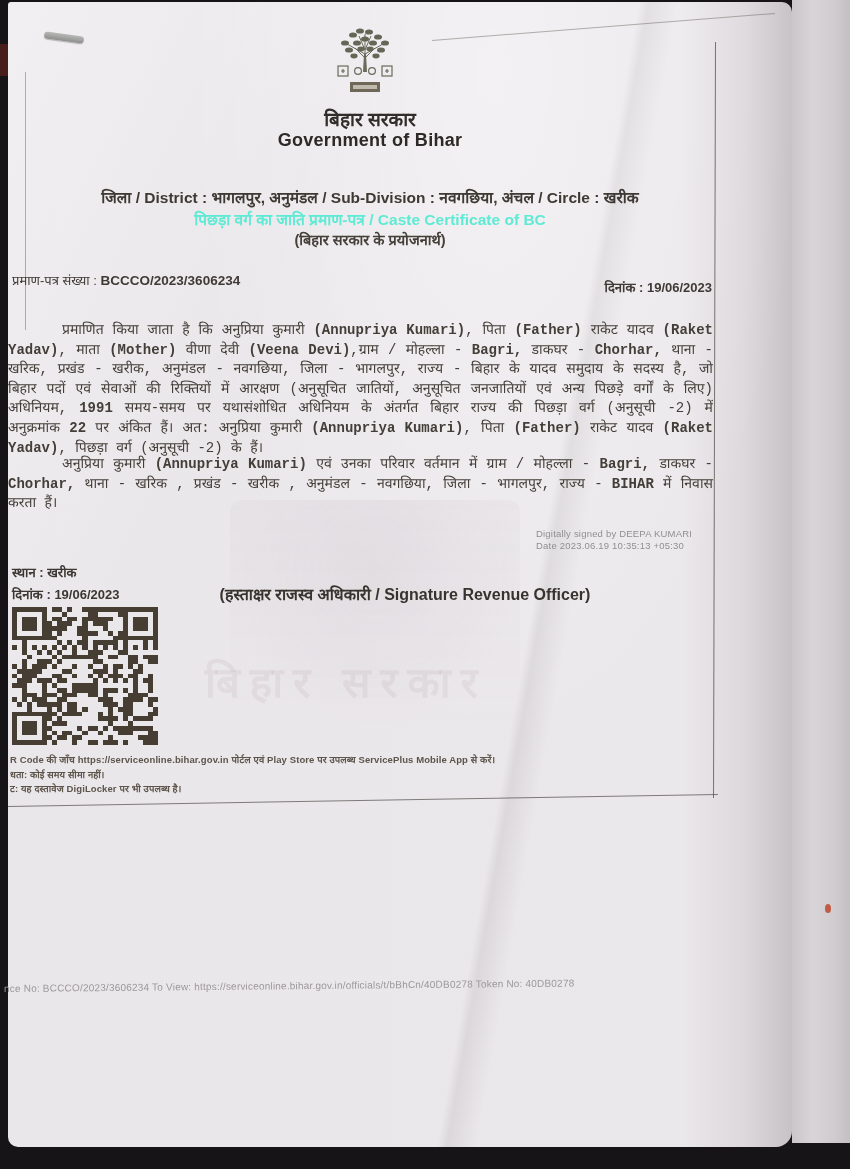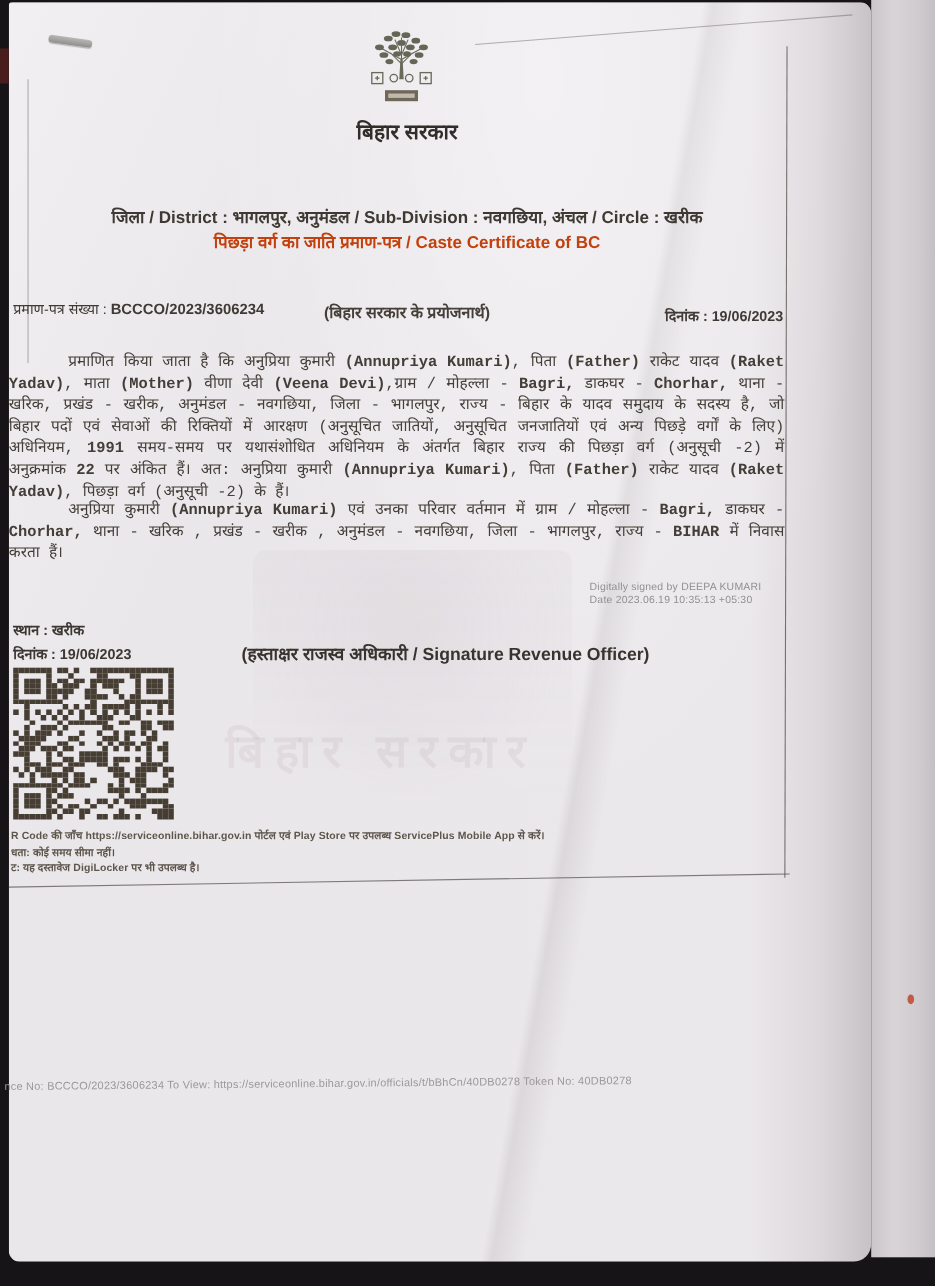--- a/index.html
+++ b/index.html
@@ -23,22 +23,22 @@
     position:absolute;left:792px;top:0;width:58px;height:1143px;
     background:linear-gradient(to right,#cac6c9,#d8d4d7 35%,#cfcbce 75%,#c3bfc2);
   }
   .hindi{font-family:"Liberation Sans","DejaVu Sans",sans-serif;}
   .b{font-weight:bold;}
   .center{text-align:center;}
   #title-hindi{left:0;top:106px;width:740px;font-size:19px;font-weight:bold;color:#312d2a;}
   #title-english{left:0;top:130px;width:740px;font-size:18px;font-weight:bold;color:#2c2926;letter-spacing:.3px;}
   #form-line{left:0;top:153px;width:740px;font-size:15px;font-weight:bold;color:#35302c;}
   #district-line{left:20px;top:186px;width:700px;font-size:15.5px;font-weight:bold;color:#3e3933;}
-  #caste-title{left:20px;top:208px;width:700px;font-size:15.5px;font-weight:bold;color:#c2410c;}
-  #purpose-line{left:20px;top:229px;width:700px;font-size:14.5px;font-weight:bold;color:#453f39;margin-top:44px;}
+  #caste-title{left:20px;top:208px;width:700px;font-size:15.5px;font-weight:bold;color:#5eead4;}
+  #purpose-line{left:20px;top:229px;width:700px;font-size:14.5px;font-weight:bold;color:#453f39;}
   #cert-no{left:12px;top:271px;font-size:13px;color:#3f3a35;}
   #cert-no .b{font-size:13.5px;}
   #cert-date{left:8px;top:278px;width:704px;text-align:right;font-size:13px;font-weight:bold;color:#3f3a35;}
   .para{
     left:8px;width:705px;font-size:14px;line-height:19.6px;
     text-align:justify;color:#443e39;text-indent:54px;font-family:Liberation Mono, monospace;
   }
   #para1{top:321px;}
   #para2{top:455px;}
   #digital-sig{left:536px;top:528px;width:210px;font-size:9.5px;line-height:11.5px;color:#8f8f91;letter-spacing:.2px;}
@@ -125,20 +125,21 @@
         <circle cx="25" cy="45" r="3.4"></circle>
           <circle cx="39" cy="45" r="3.4"></circle>
         <path d="M8 45 h4 M10 43 v4 M52 45 h4 M54 43 v4"></path>
       </g>
       <rect x="17" y="56" width="30" height="10" fill="#6f6757"></rect>
       <rect x="20" y="59" width="24" height="4" fill="#d9d5ca" opacity="0.75"></rect>
     </svg>
   </div>
 
   <div id="title-hindi" class="abs center hindi">बिहार सरकार</div>
+  <div id="title-english" class="abs center">Government of Bihar</div>
 
   <div id="district-line" class="abs center hindi">जिला / District : भागलपुर, अनुमंडल / Sub-Division : नवगछिया, अंचल / Circle : खरीक</div>
   <div id="caste-title" class="abs center hindi">पिछड़ा वर्ग का जाति प्रमाण-पत्र / Caste Certificate of BC</div>
   <div id="purpose-line" class="abs center hindi">(बिहार सरकार के प्रयोजनार्थ)</div>
 
   <div id="cert-no" class="abs hindi"><span>प्रमाण-पत्र संख्या : </span><span class="b">BCCCO/2023/3606234</span></div>
   <div id="cert-date" class="abs hindi">दिनांक : 19/06/2023</div>
 
   <div id="para1" class="abs para hindi"><span>प्रमाणित किया जाता है कि अनुप्रिया कुमारी </span><span class="b">(Annupriya Kumari)</span><span>, पिता </span><span class="b">(Father)</span><span> राकेट यादव </span><span class="b">(Raket Yadav)</span><span>, माता </span><span class="b">(Mother)</span><span> वीणा देवी </span><span class="b">(Veena Devi)</span><span>,ग्राम / मोहल्ला - </span><span class="b">Bagri,</span><span> डाकघर - </span><span class="b">Chorhar,</span><span> थाना - खरिक, प्रखंड - खरीक, अनुमंडल - नवगछिया, जिला - भागलपुर, राज्य - बिहार के यादव समुदाय के सदस्य है, जो बिहार पदों एवं सेवाओं की रिक्तियों में आरक्षण (अनुसूचित जातियों, अनुसूचित जनजातियों एवं अन्य पिछड़े वर्गों के लिए) अधिनियम, </span><span class="b">1991</span><span> समय-समय पर यथासंशोधित अधिनियम के अंतर्गत बिहार राज्य की पिछड़ा वर्ग (अनुसूची -2) में अनुक्रमांक </span><span class="b">22</span><span> पर अंकित हैं। अत: अनुप्रिया कुमारी </span><span class="b">(Annupriya Kumari)</span><span>, पिता </span><span class="b">(Father)</span><span> राकेट यादव </span><span class="b">(Raket Yadav)</span><span>, पिछड़ा वर्ग (अनुसूची -2) के हैं।</span></div>
   <div id="para2" class="abs para hindi"><span>अनुप्रिया कुमारी </span><span class="b">(Annupriya Kumari)</span><span> एवं उनका परिवार वर्तमान में ग्राम / मोहल्ला - </span><span class="b">Bagri,</span><span> डाकघर - </span><span class="b">Chorhar,</span><span> थाना - खरिक , प्रखंड - खरीक , अनुमंडल - नवगछिया, जिला - भागलपुर, राज्य - </span><span class="b">BIHAR</span><span> में निवास करता हैं।</span></div>

